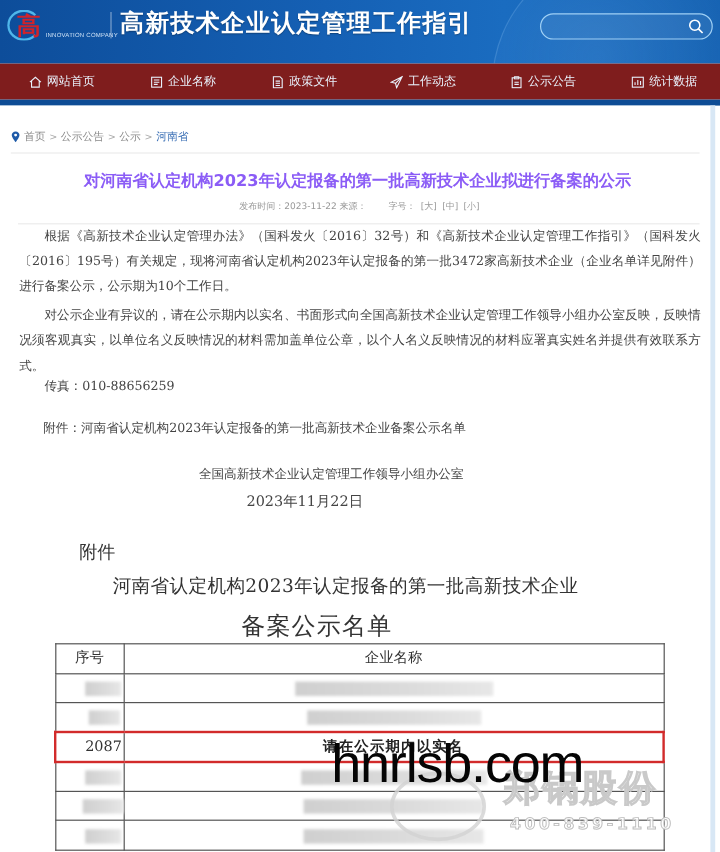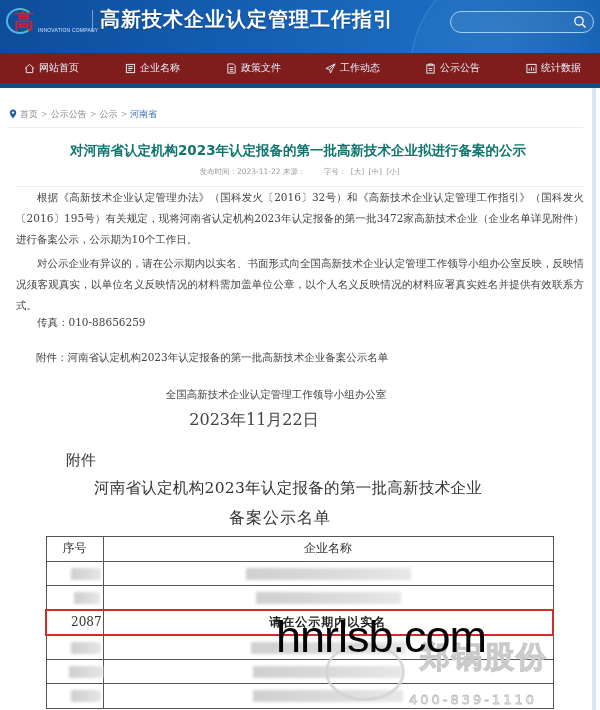--- a/index.html
+++ b/index.html
@@ -72,44 +72,44 @@
     position: absolute; left: 9px; top: 107px; height: 14px; display: flex; align-items: center; gap: 3px;
     font-size: 9px; color: #8a8a8a; font-family: "DejaVu Sans", sans-serif; white-space: nowrap;
   }
   .breadcrumb .pin { width: 8px; height: 10px; }
   .breadcrumb .sep { color: #aaa; font-size: 8px; }
   .breadcrumb .current { color: #3a6fb5; }
   .bc-line { position: absolute; left: 9px; top: 127px; width: 574px; height: 1px; background: #ececec; }
 
   .article-title {
     position: absolute; left: 0; top: 142px; width: 596px; text-align: center;
-    font-size: 13.5px; font-weight: bold; color: #0f766e; font-family: "DejaVu Sans", sans-serif; letter-spacing: 0;
+    font-size: 13.5px; font-weight: bold; color: #8b5cf6; font-family: "DejaVu Sans", sans-serif; letter-spacing: 0;
   }
   .meta {
     position: absolute; left: 0; top: 167px; width: 600px; text-align: center;
     font-size: 7.5px; color: #999; font-family: "DejaVu Sans", sans-serif; white-space: nowrap;
   }
   .meta .fs { margin-left: 15px; }
   .meta .fs span { cursor: pointer; margin: 0 1px; }
   .meta-line { position: absolute; left: 15px; top: 186px; width: 568px; height: 1px; background: #ececec; }
 
   .body-text {
     position: absolute; left: 16px; width: 568px; font-size: 10.5px; line-height: 21px; color: #444;
     font-family: "DejaVu Serif", serif; text-align: justify;
   }
   .indent { text-indent: 21px; }
 
   .attach-note { position: absolute; left: 36px; top: 349px; font-size: 10.5px; color: #444; line-height: 16px; white-space: nowrap; }
   .sign-org { position: absolute; left: 0; top: 388px; width: 552px; text-align: center; font-size: 10.5px; color: #444; }
-  .sign-date { position: absolute; left: 0; top: 410px; width: 508px; text-align: center; font-size: 16px; color: #444; }
+  .sign-date { position: absolute; left: 0; top: 410px; width: 508px; text-align: center; font-size: 12px; color: #444; }
 
   
   .att-label { position: absolute; left: 45px; top: 451px; font-size: 15px; color: #333; padding-left: 21px; }
   .att-title1 { position: absolute; left: 0; top: 478px; width: 576px; text-align: center; font-size: 15.5px; color: #333; letter-spacing: 0.3px; }
-  .att-title2 { position: absolute; left: 0; top: 508px; width: 528px; text-align: center; font-size: 16px; color: #333; letter-spacing: 1px; margin-left: 16px; }
+  .att-title2 { position: absolute; left: 0; top: 508px; width: 528px; text-align: center; font-size: 20px; color: #333; letter-spacing: 1px; }
 
   .tbl { position: absolute; left: 45px; top: 536px; width: 509px; border-collapse: collapse; }
   .tbl td, .tbl th {
     border: 1px solid #555; height: 24.5px; font-weight: normal; font-size: 12px; color: #333; text-align: center;
     font-family: "DejaVu Serif", serif;
   }
   .tbl .c1 { width: 53px; text-align: left; padding-left: 24px; }
   .tbl th.c1 { text-align: center; padding-left: 0; }
   .blur { display: inline-block; height: 12px; background: linear-gradient(90deg, #cfcfcf, #dcdcdc 60%, #e7e7e7); filter: blur(1.5px); vertical-align: middle; }
   .tbl tr.hl td { border-top: 2px solid #d22b2b; border-bottom: 2px solid #d22b2b; }
@@ -117,22 +117,22 @@
   .tbl tr.hl td.c2 { border-right: 2px solid #d22b2b; }
   .tbl tr.hl td.c2 { font-weight: bold; color: #222; letter-spacing: 1px; }
 
   
   .wm-logo {
     position: absolute; left: 420px; top: 637px; font-size: 30px; font-weight: bold; color: rgba(255,255,255,0.85);
     -webkit-text-stroke: 1px #c9c9c9; font-family: "DejaVu Sans", sans-serif; letter-spacing: 2px; white-space: nowrap;
   }
   .wm-circle { position: absolute; left: 325px; top: 643px; width: 80px; height: 58px; border-radius: 50%; border: 3px solid rgba(210,210,210,0.8); }
   .wm-phone {
-    position: absolute; left: 409px; top: 680px; font-size: 13px; font-weight: normal; color: rgba(255,255,255,0.9);
-    -webkit-text-stroke: 0.8px #bdbdbd; letter-spacing: 3px; font-family: "DejaVu Sans", sans-serif; white-space: nowrap; margin-top: 12px;
+    position: absolute; left: 425px; top: 680px; font-size: 13px; font-weight: bold; color: rgba(255,255,255,0.9);
+    -webkit-text-stroke: 0.8px #bdbdbd; letter-spacing: 3px; font-family: "DejaVu Sans", sans-serif; white-space: nowrap;
   }
   .wm-domain {
     position: absolute; left: 276px; top: 611px; font-size: 45px; color: #050505;
     font-family: "Liberation Sans", sans-serif; letter-spacing: -1px; white-space: nowrap; line-height: 52px;
   }
 </style>
 </head>
 <body>
 
 <div class="header">

